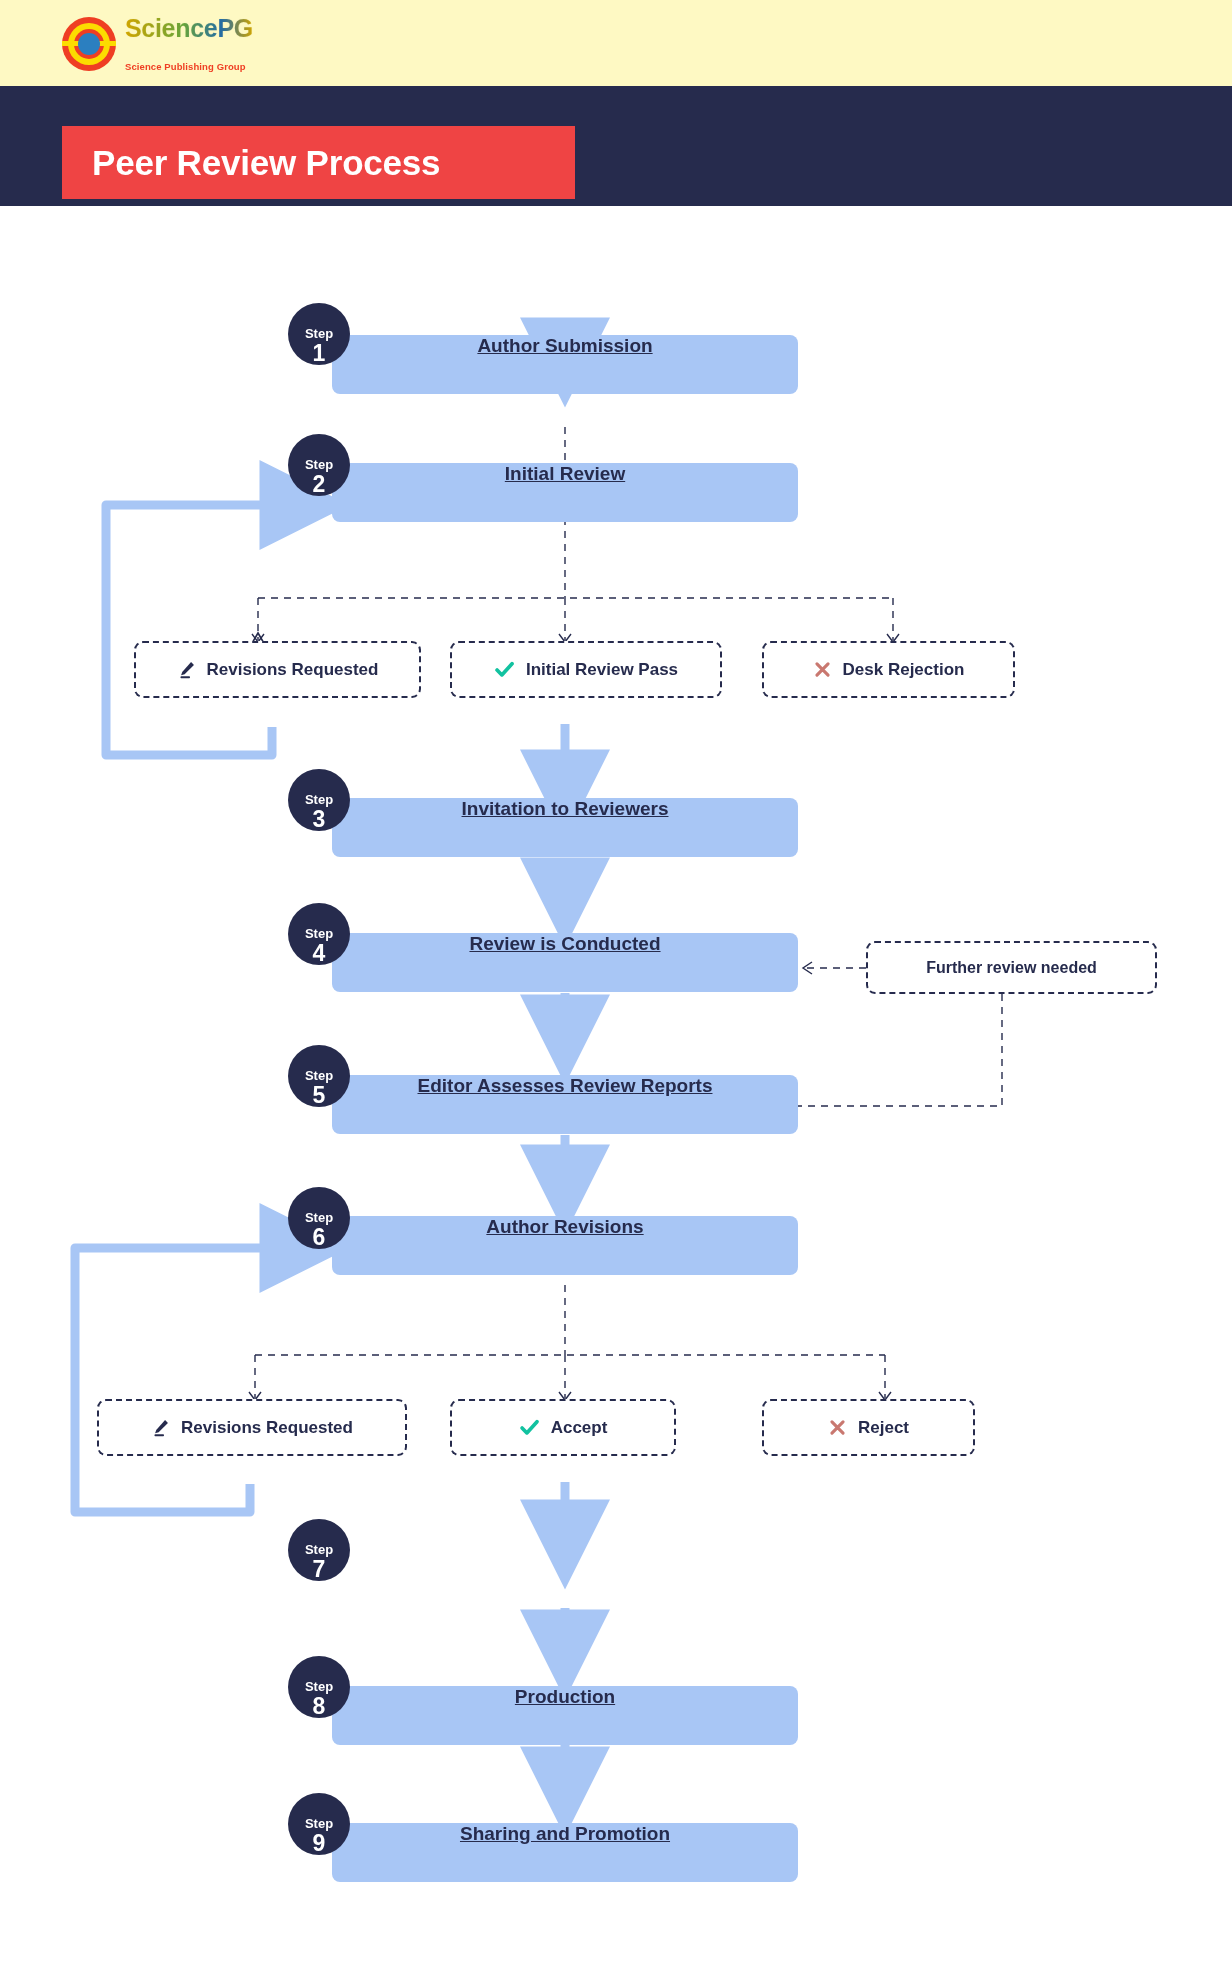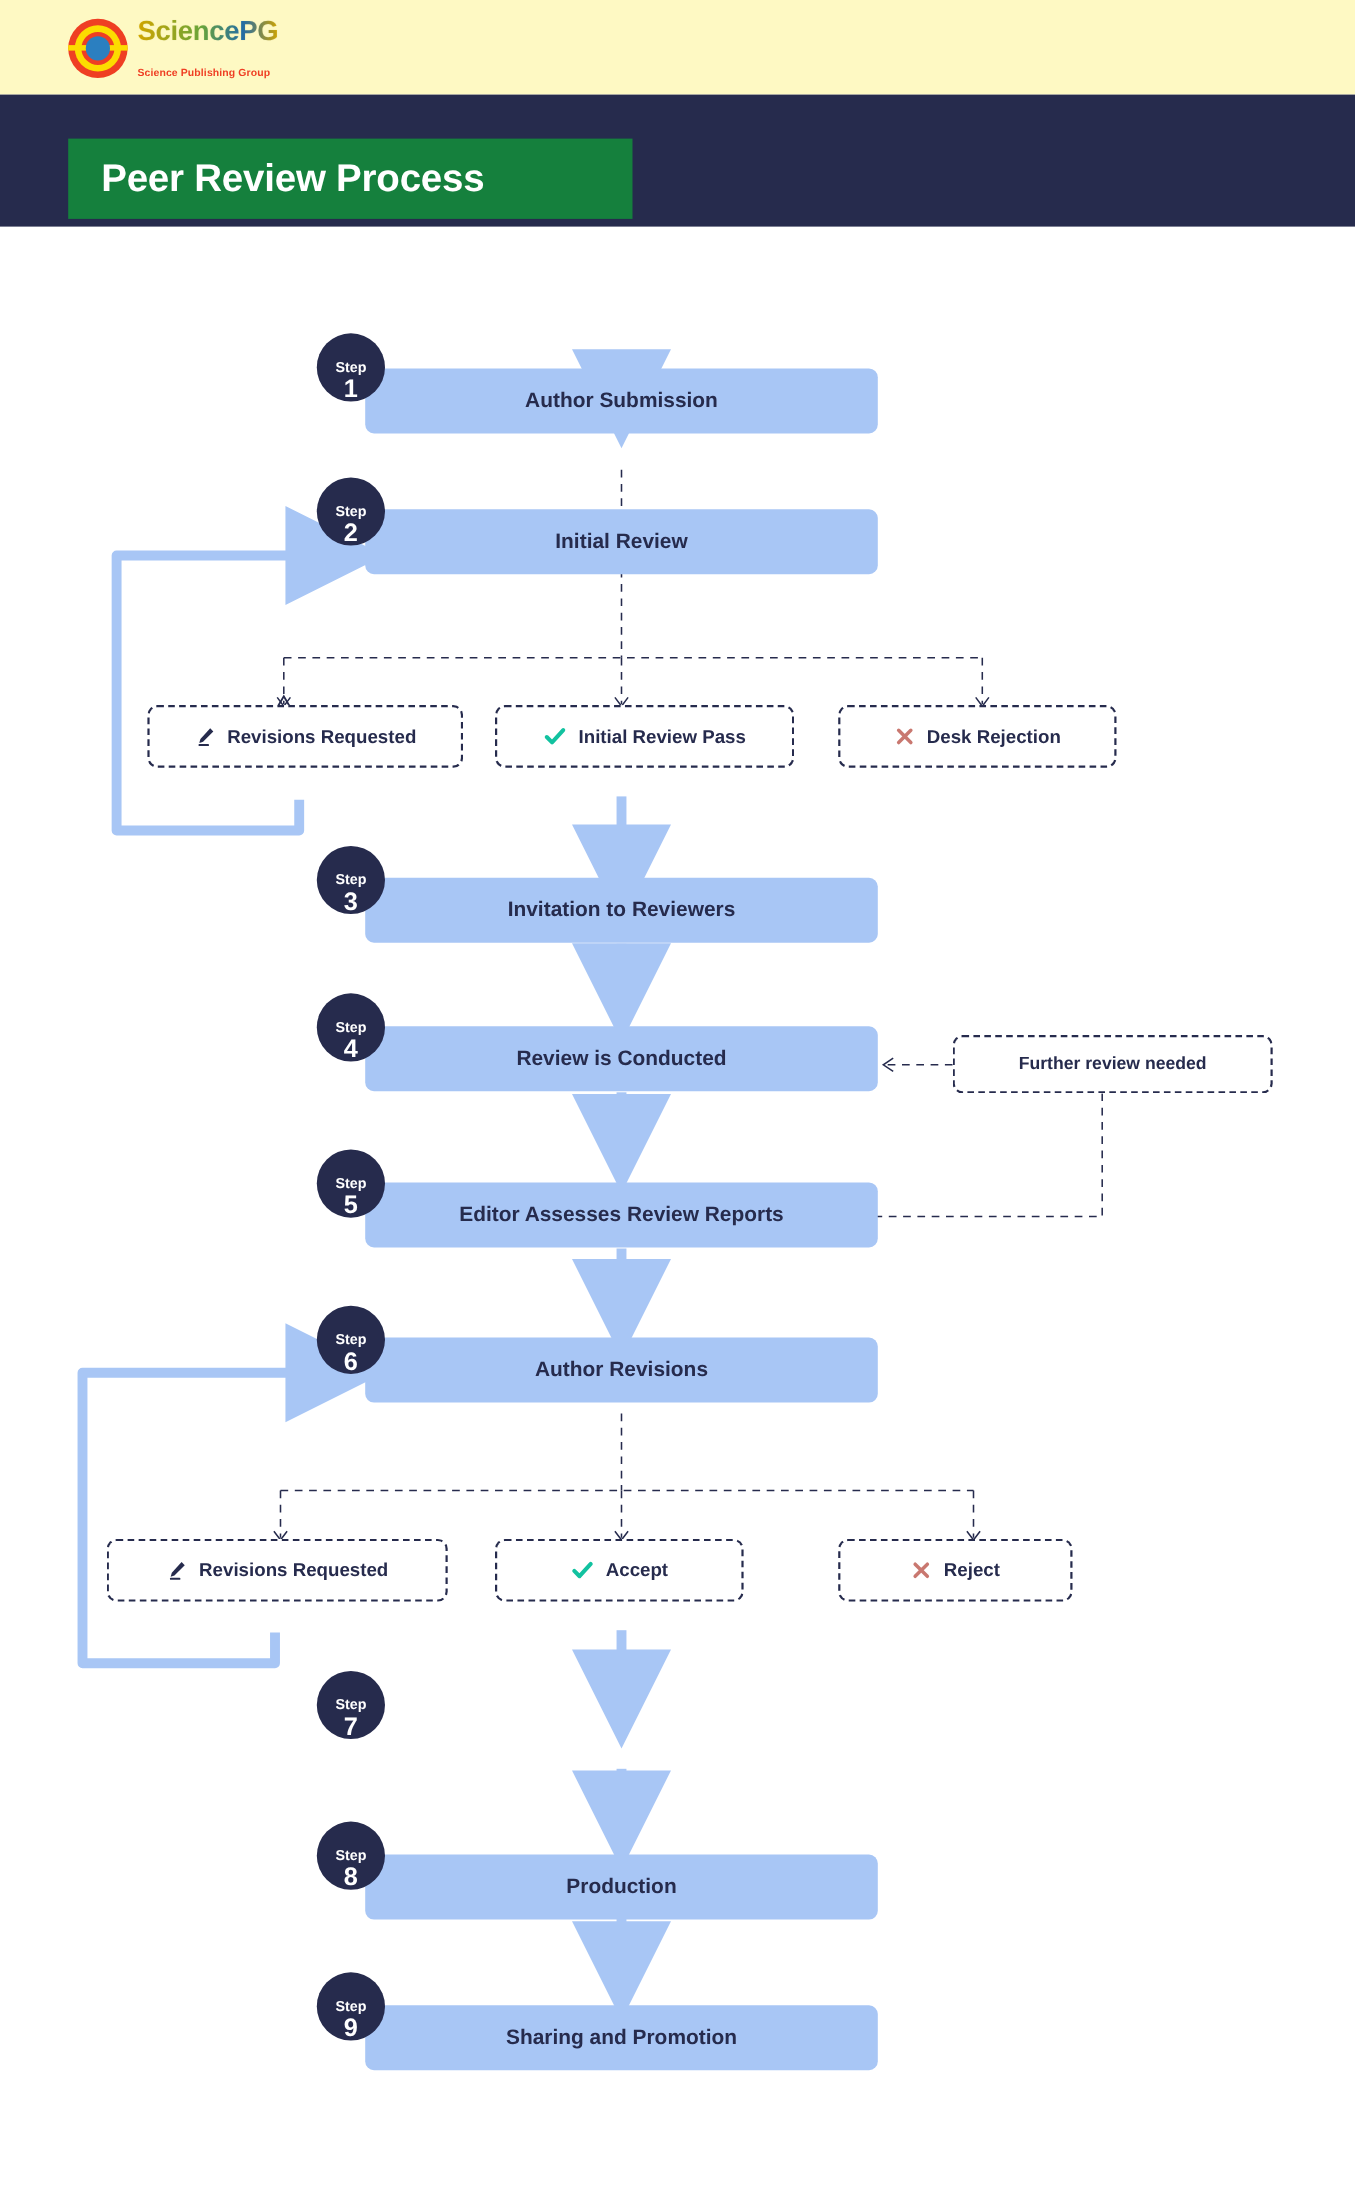--- a/index.html
+++ b/index.html
@@ -67,42 +67,43 @@
 
   
   .banner {
     position: absolute; left: 0; top: 86px;
     width: 1232px; height: 120px;
     background: #262b4d;
   }
   .title-block {
     position: absolute; left: 62px; top: 126px;
     width: 513px; height: 73px;
-    background: #15803d;
+    background: #ef4444;
     display: flex; align-items: center;
   }
   .title-block span {
     margin-left: 30px;
     color: #ffffff; font-size: 35px; font-weight: bold;
     letter-spacing: -0.2px;
   }
 
   
   .canvas { position: absolute; left: 0; top: 0; width: 1232px; height: 1986px; }
   .canvas svg { position: absolute; left: 0; top: 0; }
 
   
   .pbox {
     position: absolute;
     height: 59px;
     background: #a8c6f5;
     border-radius: 8px;
-    display: flex; align-items: center; justify-content: center;
+    display: flex; align-items: flex-start; justify-content: center;
     color: #262b4d; font-size: 19px; font-weight: bold;
     z-index: 3;
+    text-decoration: underline;
   }
   
   .step {
     position: absolute;
     width: 62px; height: 62px; border-radius: 50%;
     background: #262b4d; color: #ffffff;
     display: flex; flex-direction: column;
     align-items: center; justify-content: center;
     z-index: 5;
   }

